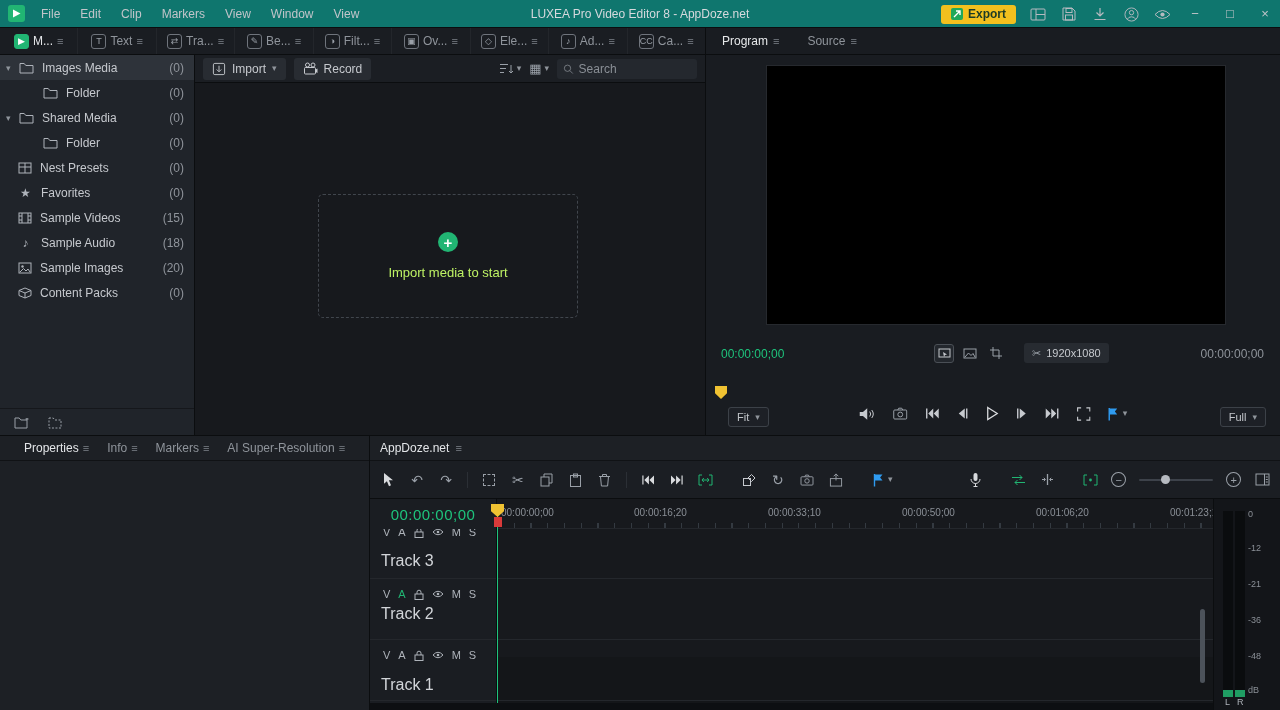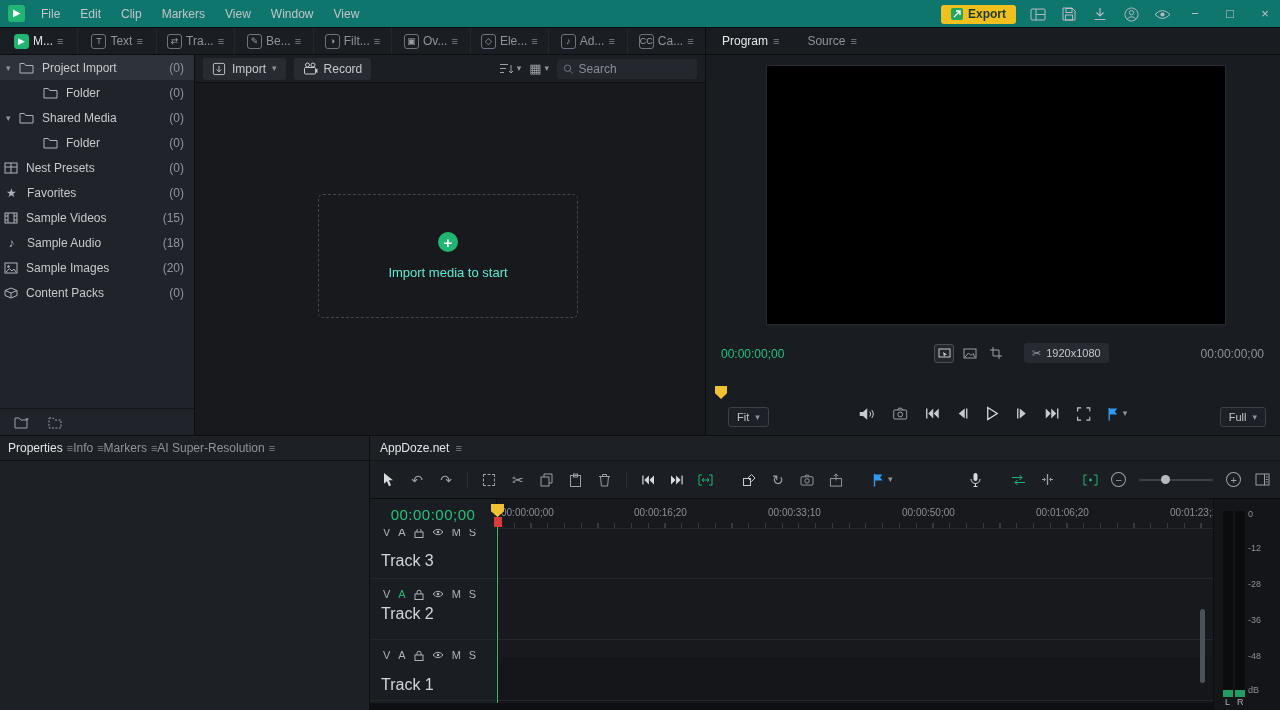--- a/index.html
+++ b/index.html
@@ -43,21 +43,21 @@
     border-bottom:1px solid #0b0d0f}
   .ptab{display:flex;gap:5px;align-items:center;color:#8f949b}
   .ptab.active{color:#e6e8ea}
 
   
   #sidebar{position:absolute;left:0;top:55px;width:195px;height:380px;background:#20242a;
     border-right:1px solid #0b0d0f}
   .srow{height:25px;display:flex;align-items:center;padding-left:6px;color:#c6c9ce}
   .srow.sel{background:#2e333a}
   .srow .exp{width:13px;color:#8f949b;font-size:9px;flex:none}
-  .srow.noexp{padding-left:4px}
+  .srow.noexp{padding-left:18px}
   .srow.lvl1{padding-left:43px}
   .sico{margin-right:8px;flex:none;display:flex}
   .sglyph{width:15px;margin-right:8px;flex:none;color:#aeb3ba;font-size:12px;text-align:center}
   .scount{margin-left:auto;margin-right:10px;color:#8f949b}
   #sidebar-bottom{position:absolute;bottom:0;left:0;width:100%;height:27px;border-top:1px solid #15171b;
     display:flex;align-items:center;gap:18px;padding-left:14px}
 
   
   #media{position:absolute;left:195px;top:55px;width:510px;height:380px;background:#17191d}
   #media-toolbar{height:28px;display:flex;align-items:center;border-bottom:1px solid #0b0d0f;
@@ -68,21 +68,21 @@
   .tool-sm{display:flex;align-items:center;gap:3px;color:#9aa0a8}
   #search{width:140px;height:20px;background:#24282e;border-radius:3px;display:flex;align-items:center;
     padding:0 6px;gap:5px}
   #search input{background:transparent;border:none;outline:none;color:#c6c9ce;width:100%;
     font-family:inherit;font-size:12px}
   #search input::placeholder{color:#8a8f96}
   #dropzone{position:absolute;left:123px;top:139px;width:260px;height:124px;border:1px dashed #41464d;
     border-radius:5px;display:flex;flex-direction:column;align-items:center;justify-content:center;gap:13px}
   .plus-circle{width:20px;height:20px;border-radius:50%;background:#21b573;color:#fff;display:flex;
     align-items:center;justify-content:center;font-size:15px;font-weight:bold}
-  #dropzone .txt{color:#5eead4;font-size:13px}
+  #dropzone .txt{color:#bef264;font-size:13px}
 
   
   #preview{position:absolute;left:705px;top:55px;width:575px;height:380px;background:#191c21;
     border-left:1px solid #0b0d0f}
   #video{position:absolute;left:60px;top:10px;width:460px;height:260px;background:#000;
     border:1px solid #26292e}
   #tc-left{position:absolute;left:15px;top:292px;color:#1ec37c}
   #tc-right{position:absolute;right:16px;top:292px;color:#8f949b}
   #pv-tools{position:absolute;left:228px;top:288px;display:flex;gap:6px;align-items:center}
   .pv-ico{width:20px;height:19px;display:flex;align-items:center;justify-content:center;color:#9aa0a8}
@@ -95,21 +95,21 @@
   .dropdown{display:flex;align-items:center;gap:6px;border:1px solid #3c4148;border-radius:3px;
     height:20px;padding:0 8px;color:#c2c5ca;font-size:11px;background:#1d2026}
   #fit-dd{position:absolute;left:22px;top:4px}
   #full-dd{position:absolute;right:14px;top:4px}
   #transport-ico{position:absolute;left:50%;top:3px;transform:translateX(-50%);display:flex;
     gap:17px;align-items:center}
 
   
   #props{position:absolute;left:0;top:435px;width:370px;height:275px;background:#1d2025;
     border-top:1px solid #0b0d0f;border-right:1px solid #0b0d0f}
-  #props-tabs{height:25px;display:flex;align-items:center;padding-left:8px;
+  #props-tabs{height:25px;display:flex;align-items:center;gap:18px;padding-left:24px;
     border-bottom:1px solid #101215}
   .btab{display:flex;gap:4px;align-items:center;color:#8f949b}
   .btab.active{color:#e3e5e8}
   #props-status{padding:9px 8px;color:#9aa0a7;font-size:11px}
 
   
   #timeline{position:absolute;left:370px;top:435px;width:910px;height:222px;background:#17191d;
     border-top:1px solid #0b0d0f}
   #tl-tab{height:25px;display:flex;align-items:center;gap:6px;padding-left:10px;
     border-bottom:1px solid #101215;color:#e3e5e8;background:#1d2025}
@@ -167,20 +167,21 @@
         <path d="M2 1.5 L9.5 5.5 2 9.5z" fill="#fff"></path>
       </svg>
   </span>
   <span class="menu-item">File</span>
   <span class="menu-item">Edit</span>
   <span class="menu-item">Clip</span>
   <span class="menu-item">Markers</span>
   <span class="menu-item">View</span>
   <span class="menu-item">Window</span>
   <span class="menu-item">View</span>
+  <div id="win-title">LUXEA Pro Video Editor 8 - AppDoze.net</div>
   <div id="menubar-right">
     <button class="export-btn">
       <span class="export-ico">
         <svg width="8" height="8" viewBox="0 0 8 8">
             <path d="M1 7 L7 1 M3 1 h4 v4" stroke="#fff" stroke-width="1.4" fill="none"></path>
           </svg>
       </span>
       <span>Export</span>
     </button>
     <span class="tb-ico">
@@ -280,21 +281,21 @@
 </div>
 
 <div id="sidebar">
   <div class="srow sel">
     <span class="exp">▾</span>
     <span class="sico">
       <svg width="15" height="12" viewBox="0 0 15 12">
           <path d="M1 1.5 h4.2 l1.6 2 H14 v7.5 H1z" stroke="#aeb3ba" fill="none"></path>
         </svg>
     </span>
-    <span>Project Import</span>
+    <span>Images Media</span>
     <span class="scount">(0)</span>
   </div>
   <div class="srow lvl1">
     <span class="sico">
       <svg width="15" height="12" viewBox="0 0 15 12">
           <path d="M1 1.5 h4.2 l1.6 2 H14 v7.5 H1z" stroke="#aeb3ba" fill="none"></path>
         </svg>
     </span>
     <span>Folder</span>
     <span class="scount">(0)</span>
@@ -756,21 +757,21 @@
     <div id="playhead-cap"></div>
     <div id="playhead-red"></div>
     <div id="tl-vscroll"></div>
     <div id="tl-bottom"></div>
 
     <div id="meter">
       <div class="mbar" style="left:9px"></div>
       <div class="mbar" style="left:21px"></div>
       <span class="mtick" style="top:10px">0</span>
       <span class="mtick" style="top:44px">-12</span>
-      <span class="mtick" style="top:80px">-28</span>
+      <span class="mtick" style="top:80px">-21</span>
       <span class="mtick" style="top:116px">-36</span>
       <span class="mtick" style="top:152px">-48</span>
       <span class="mtick" style="top:186px">dB</span>
       <span class="mchan" style="left:11px">L</span>
       <span class="mchan" style="left:23px">R</span>
     </div>
   </div>
 </div>
 
 </body></html>

